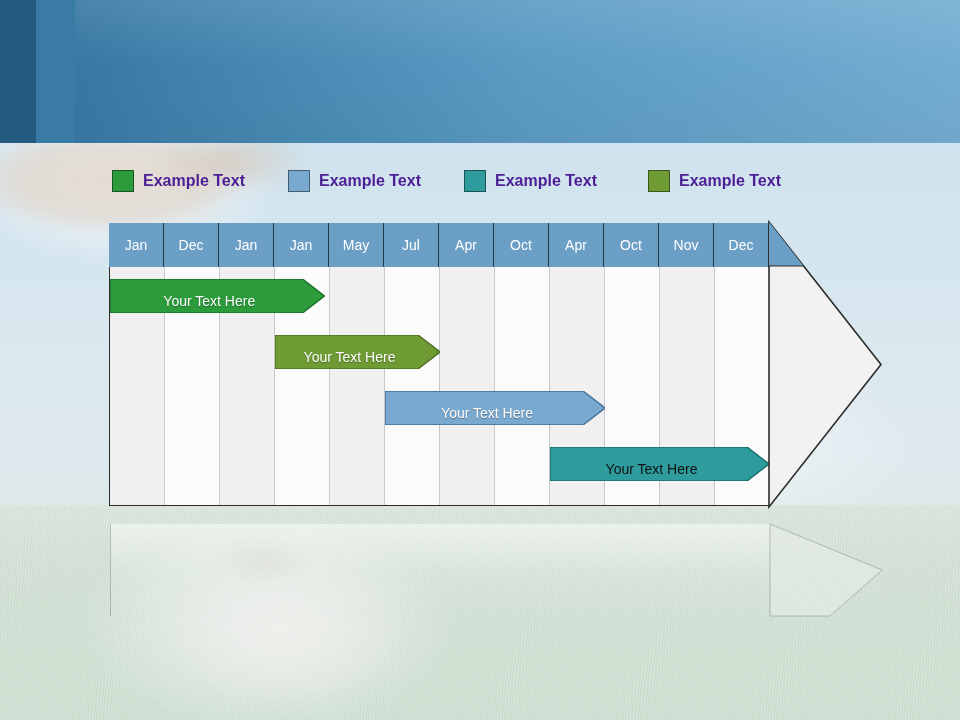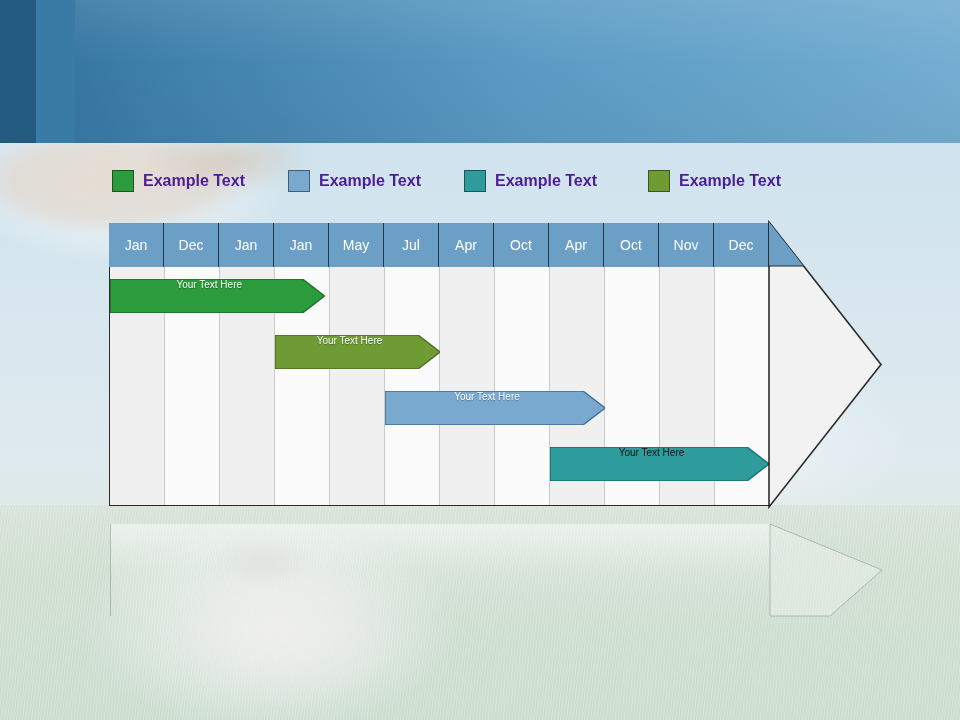--- a/index.html
+++ b/index.html
@@ -102,22 +102,22 @@
 
   
   .arrowhead{
     position:absolute;left:660px;top:-1px;width:112px;height:285px;
     overflow:visible;
   }
 
   
   .bar{
     position:absolute;height:30px;
-    display:flex;align-items:flex-start;
-    font-size:10px;white-space:nowrap;
+    display:flex;align-items:flex-end;
+    font-size:14px;white-space:nowrap;
     box-sizing:border-box;
   }
   .bar .bar-shape{position:absolute;inset:0;}
   .bar .bar-text{position:relative;z-index:2;width:100%;text-align:center;padding-right:16px;}
   .bar.light .bar-text{color:#ffffff;text-shadow:0 1px 1px rgba(0,0,0,.35);}
   .bar.dark .bar-text{color:#111111;}
 
   
   .reflect{
     position:absolute;left:110px;top:524px;width:660px;height:92px;

